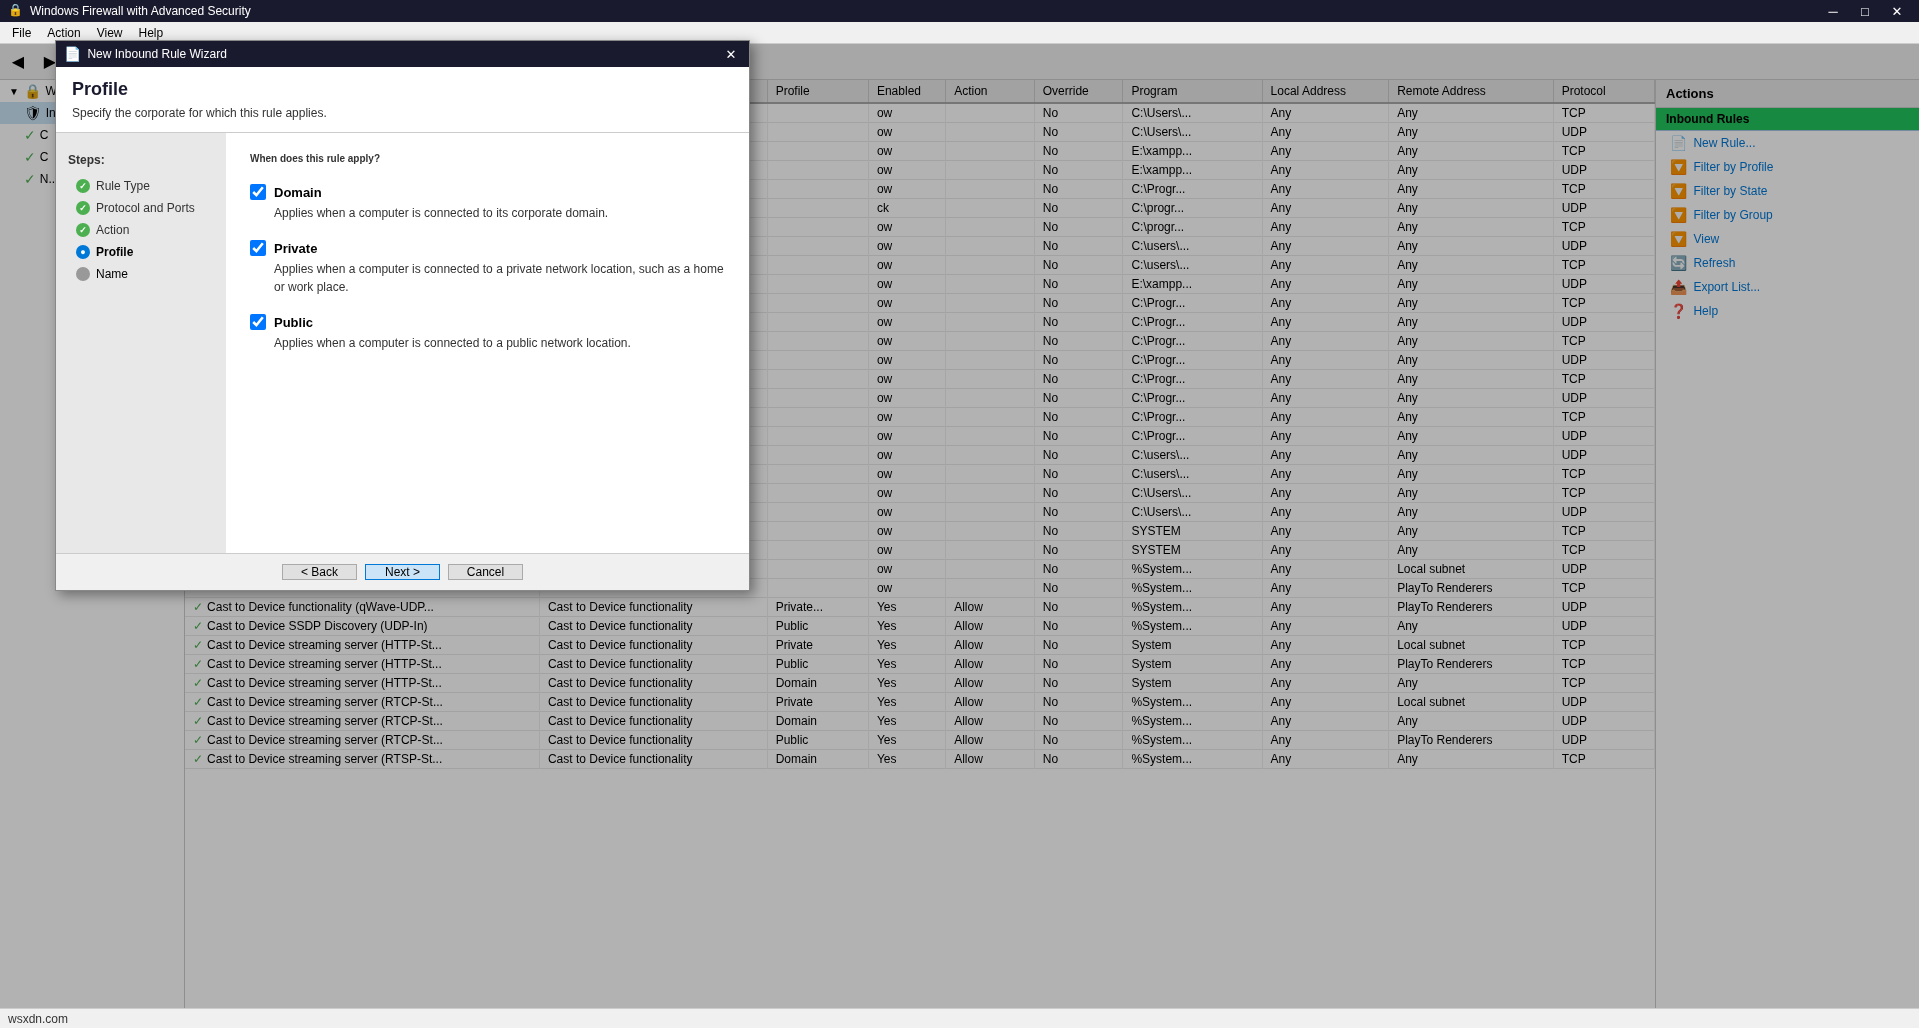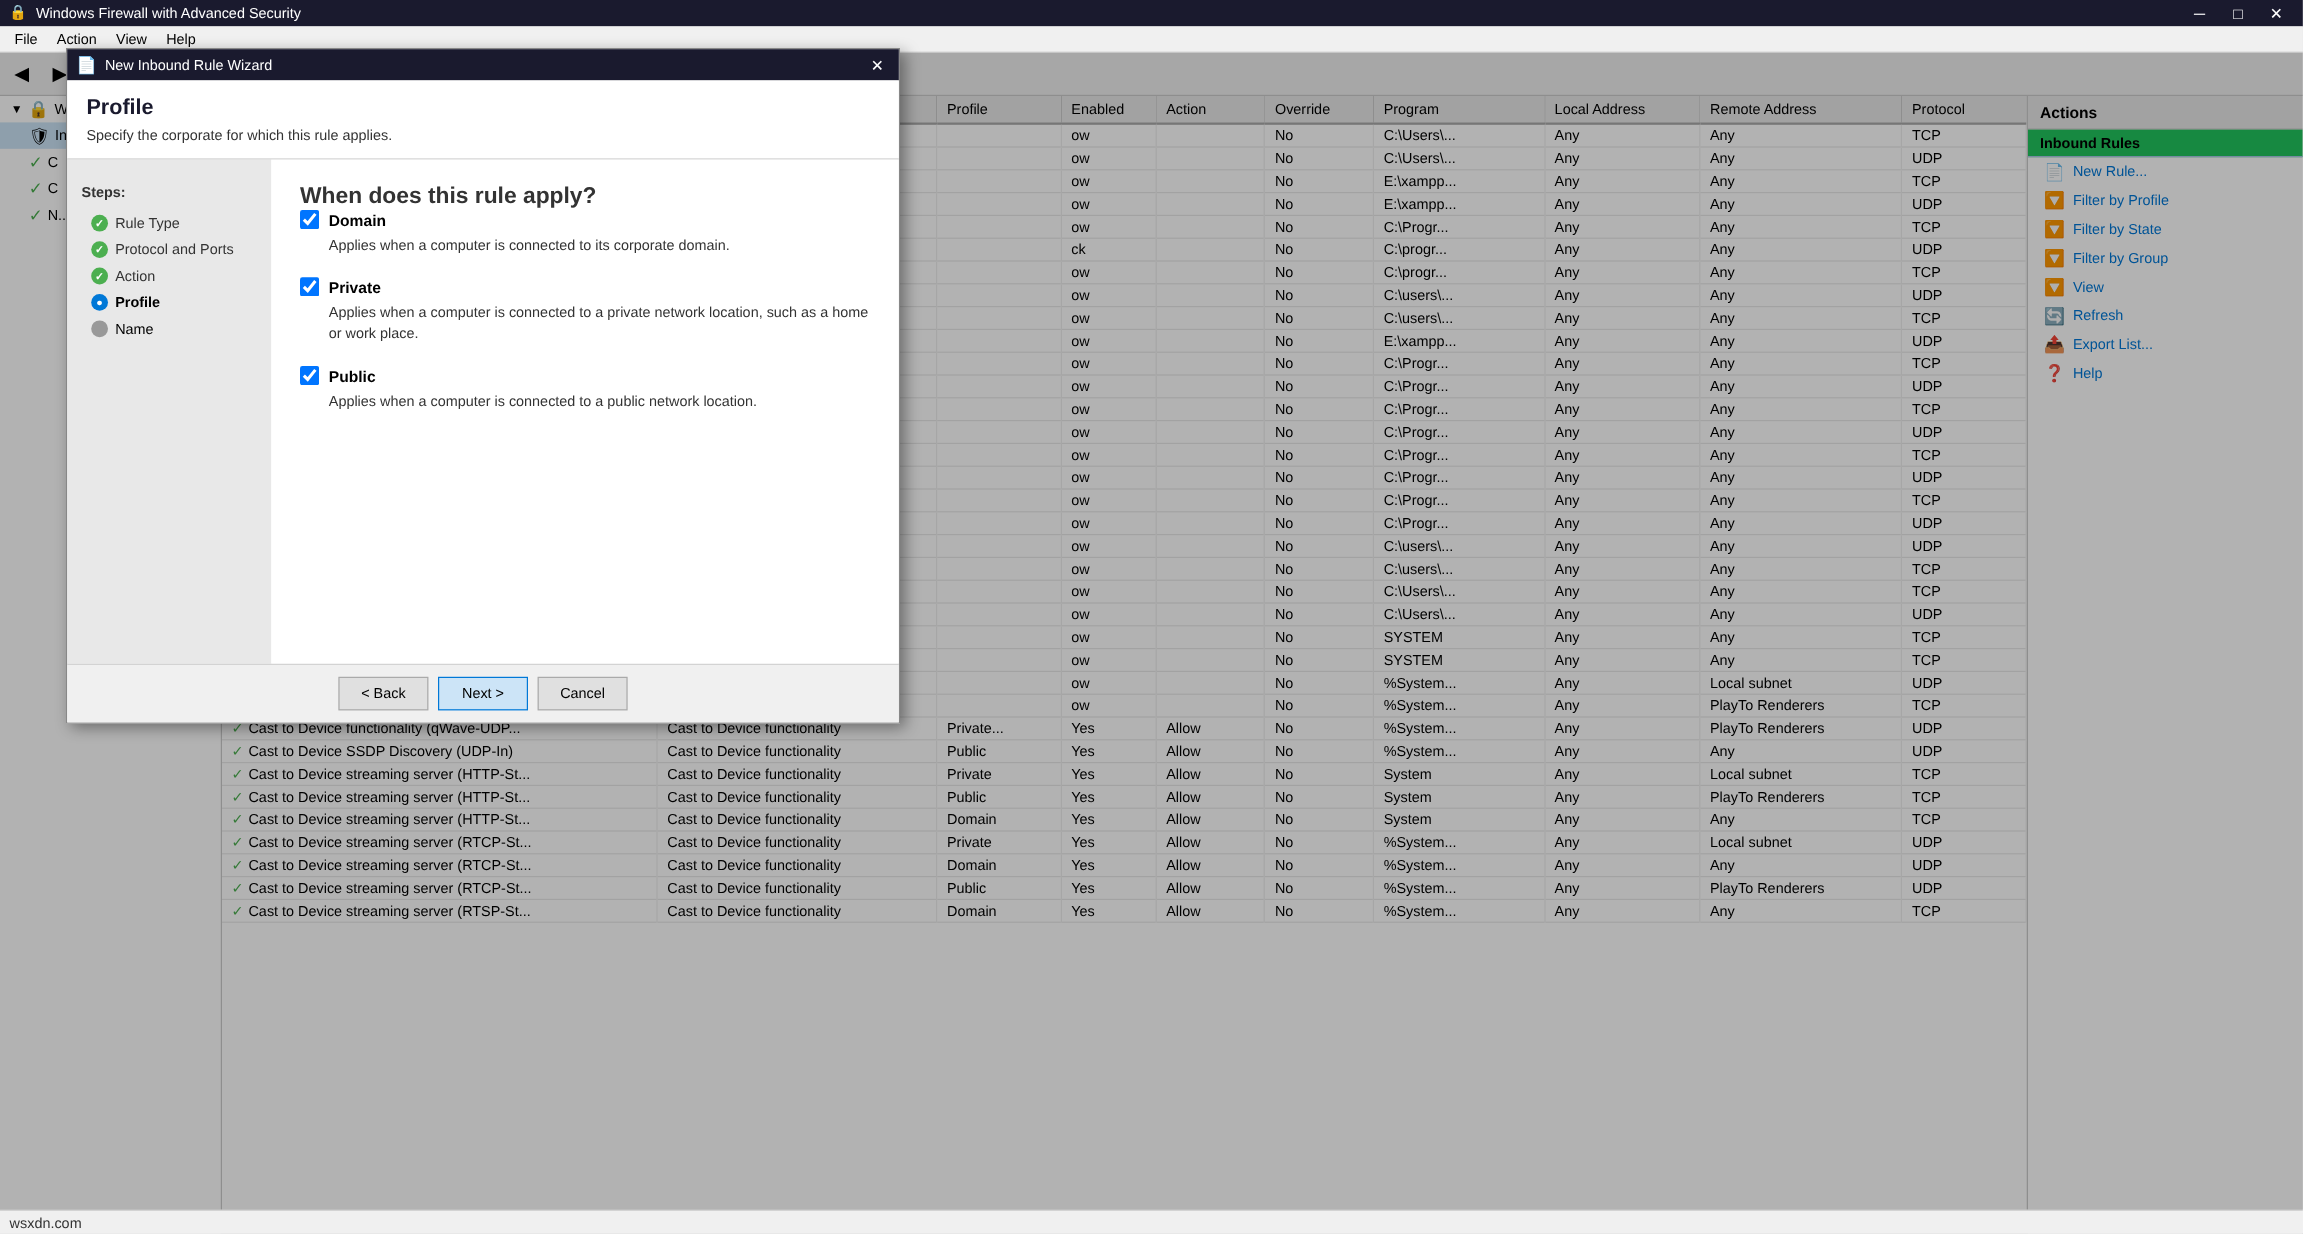--- a/index.html
+++ b/index.html
@@ -142,21 +142,21 @@
 
     
     .h-scrollbar {
       height: 16px;
       background: #f0f0f0;
       border-top: 1px solid #ccc;
     }
 
     
     .actions-panel {
-      width: 230px;
+      width: 264px;
       background: #fff;
       border-left: 1px solid #ccc;
       overflow-y: auto;
       flex-shrink: 0;
     }
     .actions-header {
       background: #e8e8e8;
       padding: 6px 10px;
       font-weight: bold;
       font-size: 13px;
@@ -295,21 +295,22 @@
     }
 
     
     .wizard-content {
       flex: 1;
       padding: 20px 24px;
       background: #fff;
     }
     .wizard-question {
       font-weight: bold;
-      font-size: 19px;
+      font-size: 10px;
+      margin-bottom: 20px;
       color: #333;
     }
 
     .profile-option {
       margin-bottom: 18px;
     }
     .profile-option-header {
       display: flex;
       align-items: center;
       gap: 8px;
@@ -334,21 +335,21 @@
     .wizard-footer {
       background: #f0f0f0;
       border-top: 1px solid #ccc;
       padding: 10px 16px;
       display: flex;
       justify-content: center;
       gap: 8px;
     }
     .wizard-btn {
       min-width: 75px;
-      height: 28px;
+      height: 16px;
       padding: 0 12px;
       background: #e0e0e0;
       border: 1px solid #aaa;
       cursor: pointer;
       font-size: 12px;
       color: #000;
     }
     .wizard-btn.primary {
       background: #cce4f7;
       border-color: #0078d7;

